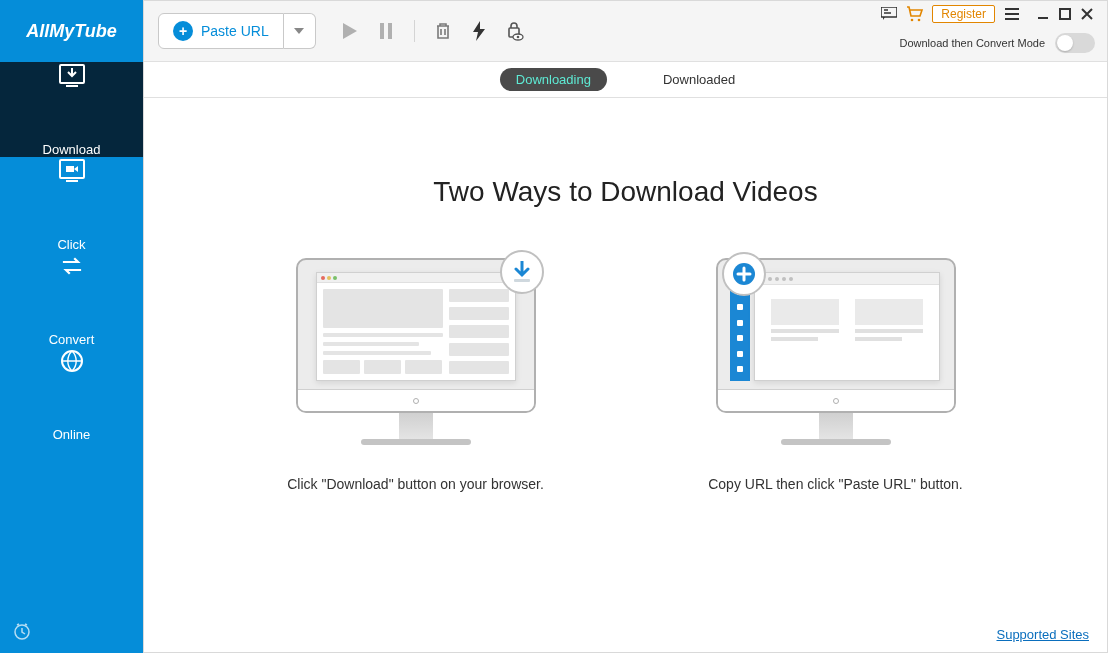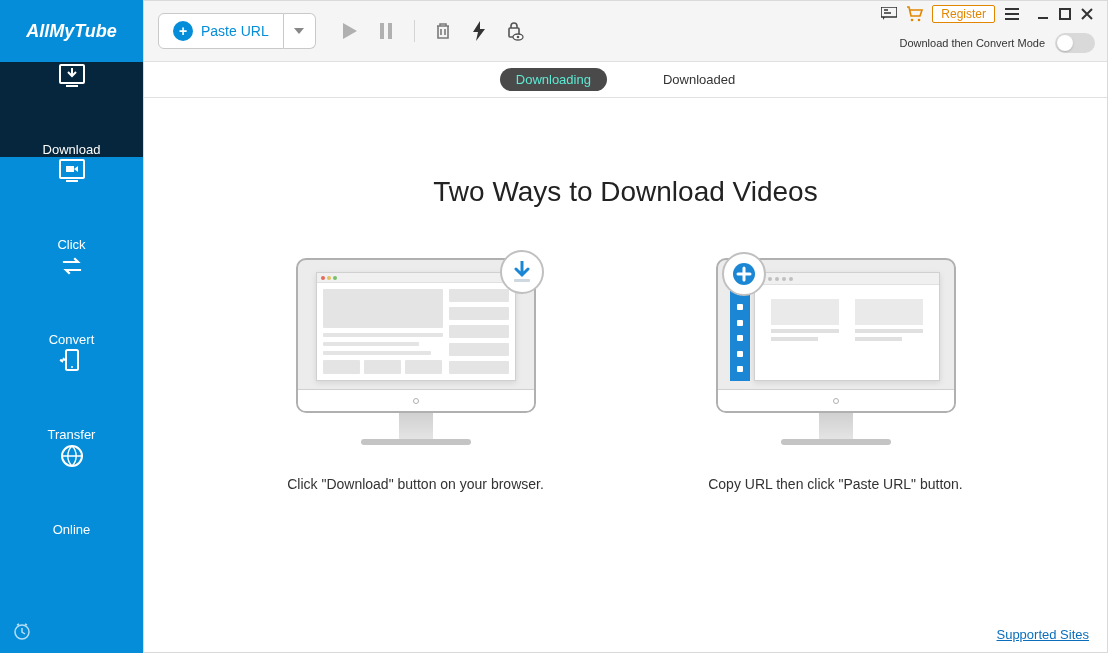--- a/index.html
+++ b/index.html
@@ -100,30 +100,20 @@
 
     <div class="sidebar-item">
       <span class="icon-slot">
         <svg width="28" height="26" viewBox="0 0 28 26">
             <path d="M6 9 h14 l-3 -3 M22 17 h-14 l3 3" stroke="#fff" stroke-width="2.2" fill="none" stroke-linecap="square"></path>
           </svg>
       </span>
       <span class="label">Convert</span>
     </div>
 
-    <div class="sidebar-item">
-      <span class="icon-slot">
-        <svg width="28" height="26" viewBox="0 0 28 26">
-            <rect x="8" y="2" width="12" height="20" rx="1.5" fill="none" stroke="#fff" stroke-width="2"></rect>
-            <circle cx="14" cy="19" r="1" fill="#fff"></circle>
-            <path d="M2 12 h5 l-2 -2 M2 12 l3 2" stroke="#fff" stroke-width="1.6" fill="none"></path>
-          </svg>
-      </span>
-      <span class="label">Transfer</span>
-    </div>
 
     <div class="sidebar-item">
       <span class="icon-slot">
         <svg width="28" height="26" viewBox="0 0 28 26">
             <circle cx="14" cy="13" r="10" fill="none" stroke="#fff" stroke-width="2"></circle>
             <path d="M14 3 a14 14 0 0 1 0 20 M14 3 a14 14 0 0 0 0 20 M4 13 h20" stroke="#fff" stroke-width="1.4" fill="none"></path>
           </svg>
       </span>
       <span class="label">Online</span>
     </div>

